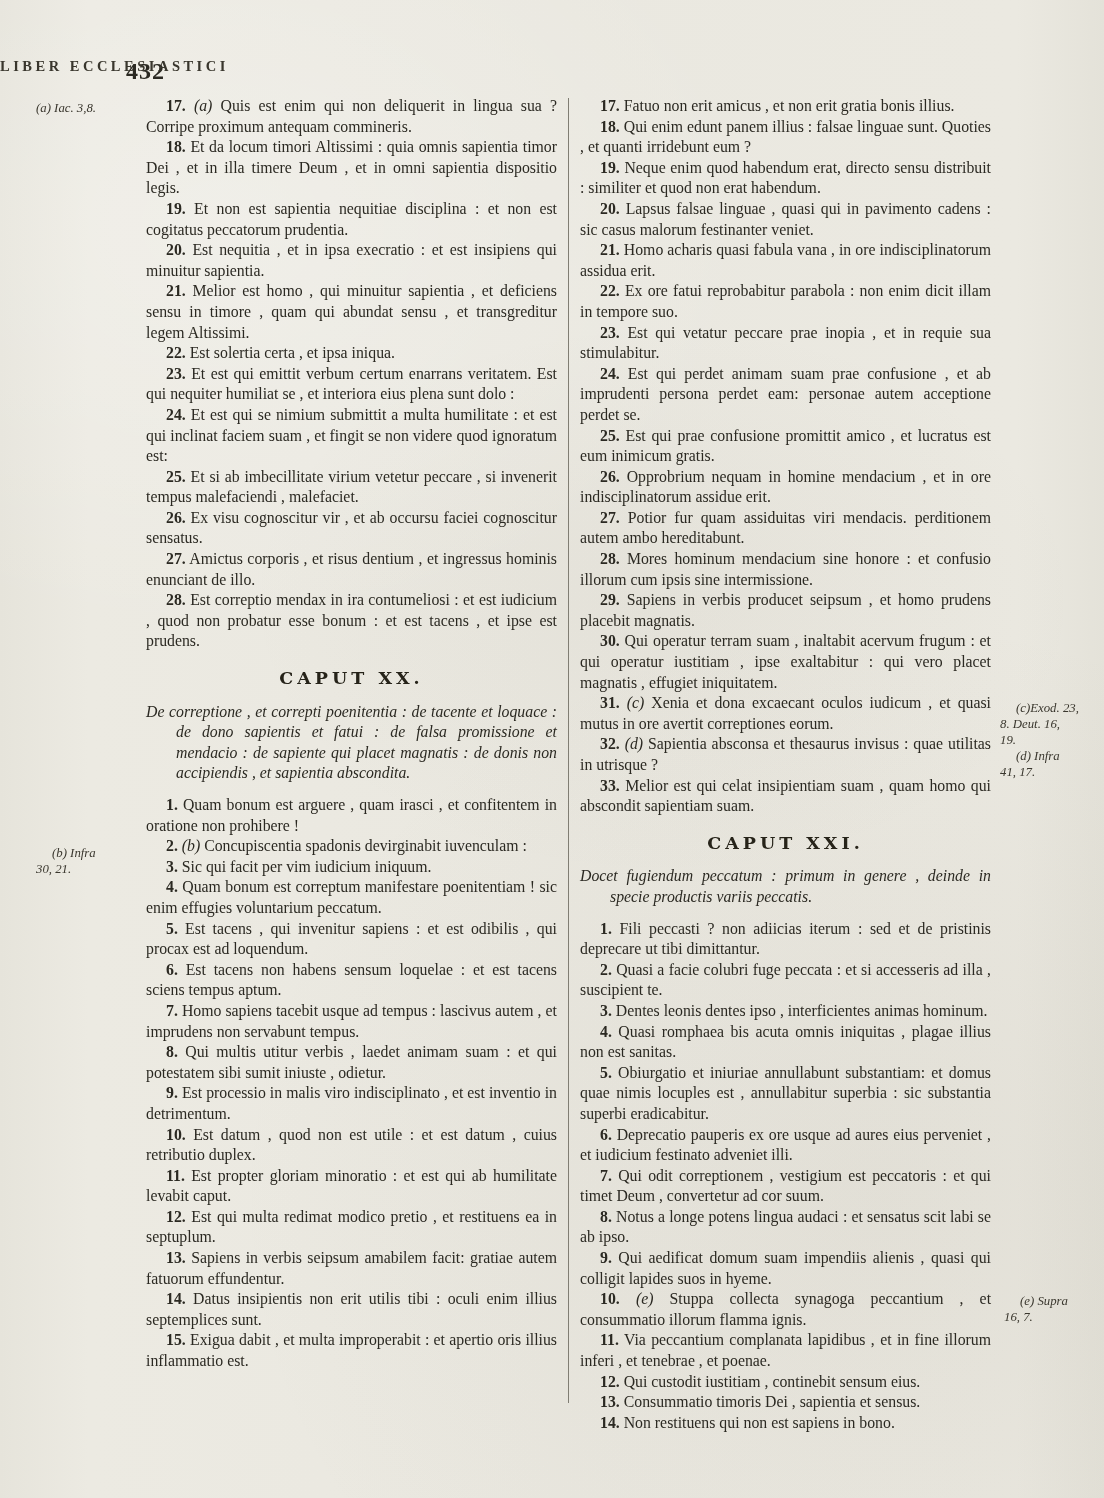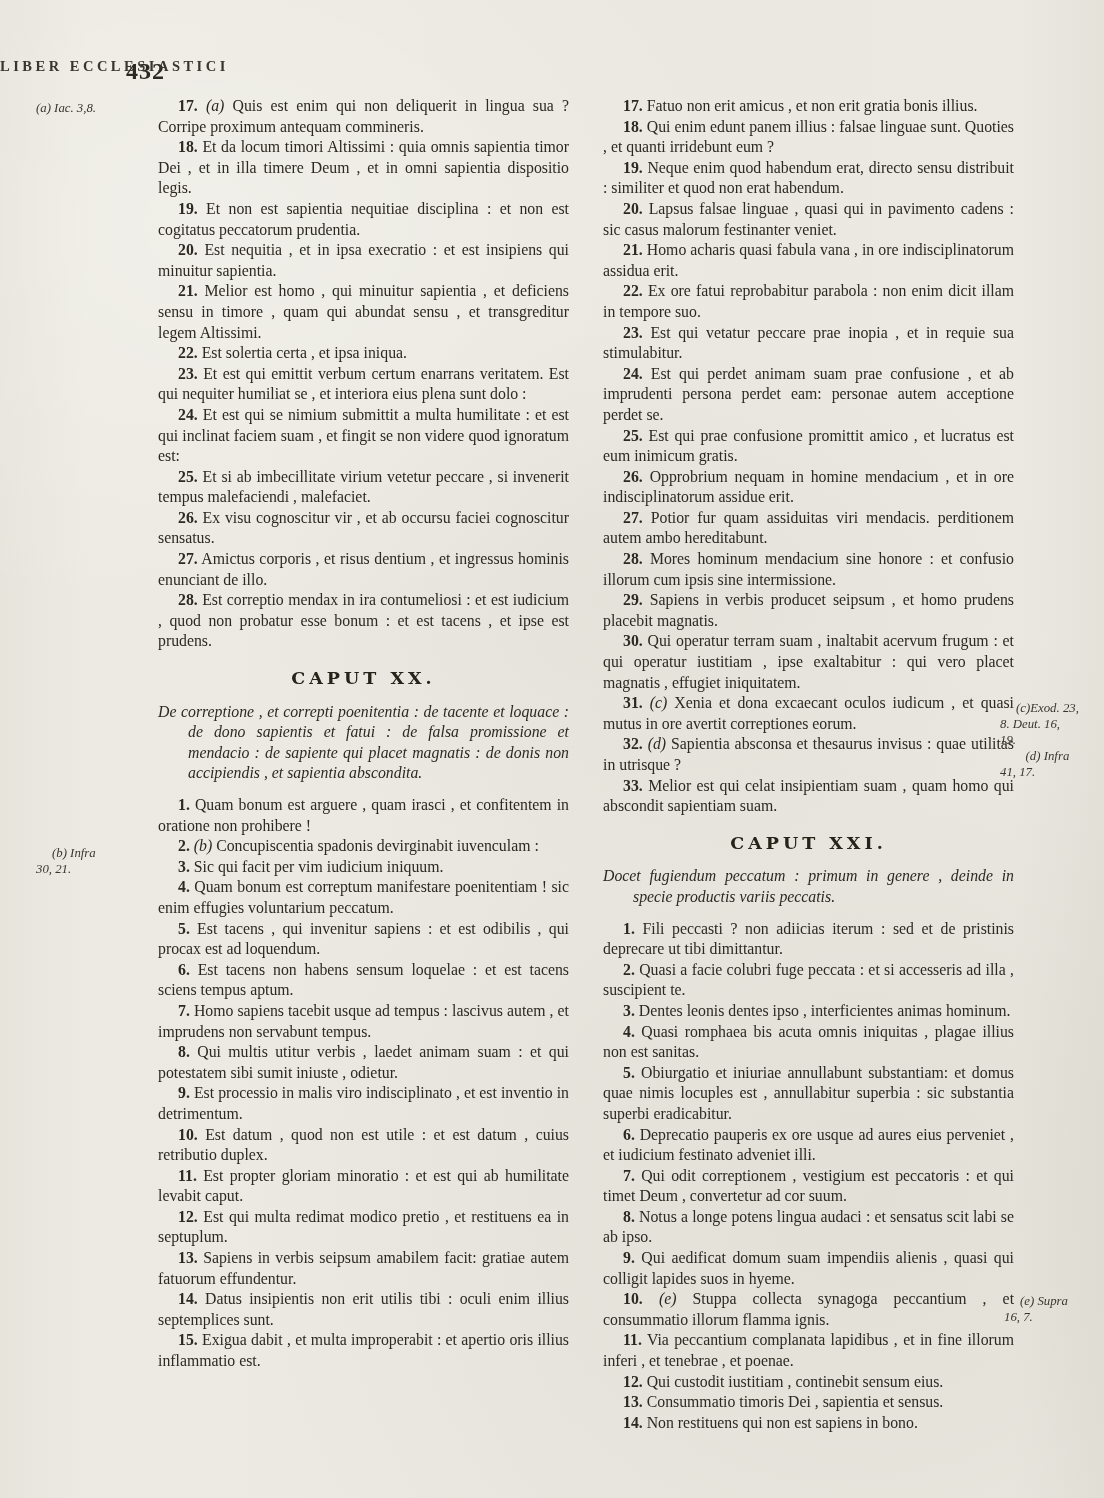--- a/index.html
+++ b/index.html
@@ -15,40 +15,40 @@
     font-family:"Liberation Serif","DejaVu Serif",serif;
     color:#2b2922;
   }
   .running-head{position:absolute;top:54px;left:0;width:100%;height:30px;}
   .page-num{position:absolute;left:126px;top:4px;font-size:24px;font-weight:bold;letter-spacing:1px;}
   .head-title{position:absolute;left:0;right:0;top:4px;font-size:14.5px;font-weight:bold;letter-spacing:3.5px;color:#39362d;}
   .text-block{
     position:absolute;left:146px;top:96px;width:858px;
     display:flex;align-items:stretch;
   }
-  .column{flex:0 0 411px;font-size:15.8px;line-height:20.6px;text-align:justify;margin-left:12px;}
+  .column{flex:0 0 411px;font-size:15.8px;line-height:20.6px;text-align:justify;}
   .col-divider{width:1px;background:#807d73;margin:2px 11px 30px 11px;}
   p.verse{margin:0;text-indent:20px;}
   .vn{font-weight:bold;}
   .vref{font-style:italic;}
   h2.caput{
     text-align:center;font-size:17.5px;font-weight:bold;letter-spacing:4px;
     margin:16px 0 13px 0;color:#262319;
     font-family:"DejaVu Serif","Liberation Serif",serif;
   }
   p.argument{
     font-style:italic;margin:0 0 11px 0;
     padding-left:30px;text-indent:-30px;
   }
   .margin-note{
     position:absolute;font-style:italic;font-size:12.8px;line-height:16px;
     color:#3a372e;white-space:nowrap;
   }
   .mn-line{display:block;}
-  .mn-line.ind{padding-left:16px;text-align:center;}
+  .mn-line.ind{padding-left:16px;}
 </style>
 </head>
 <body>
 
 <div class="page">
 
   <div class="running-head">
     <span class="page-num">432</span>
     <span class="head-title">LIBER ECCLESIASTICI</span>
   </div>

